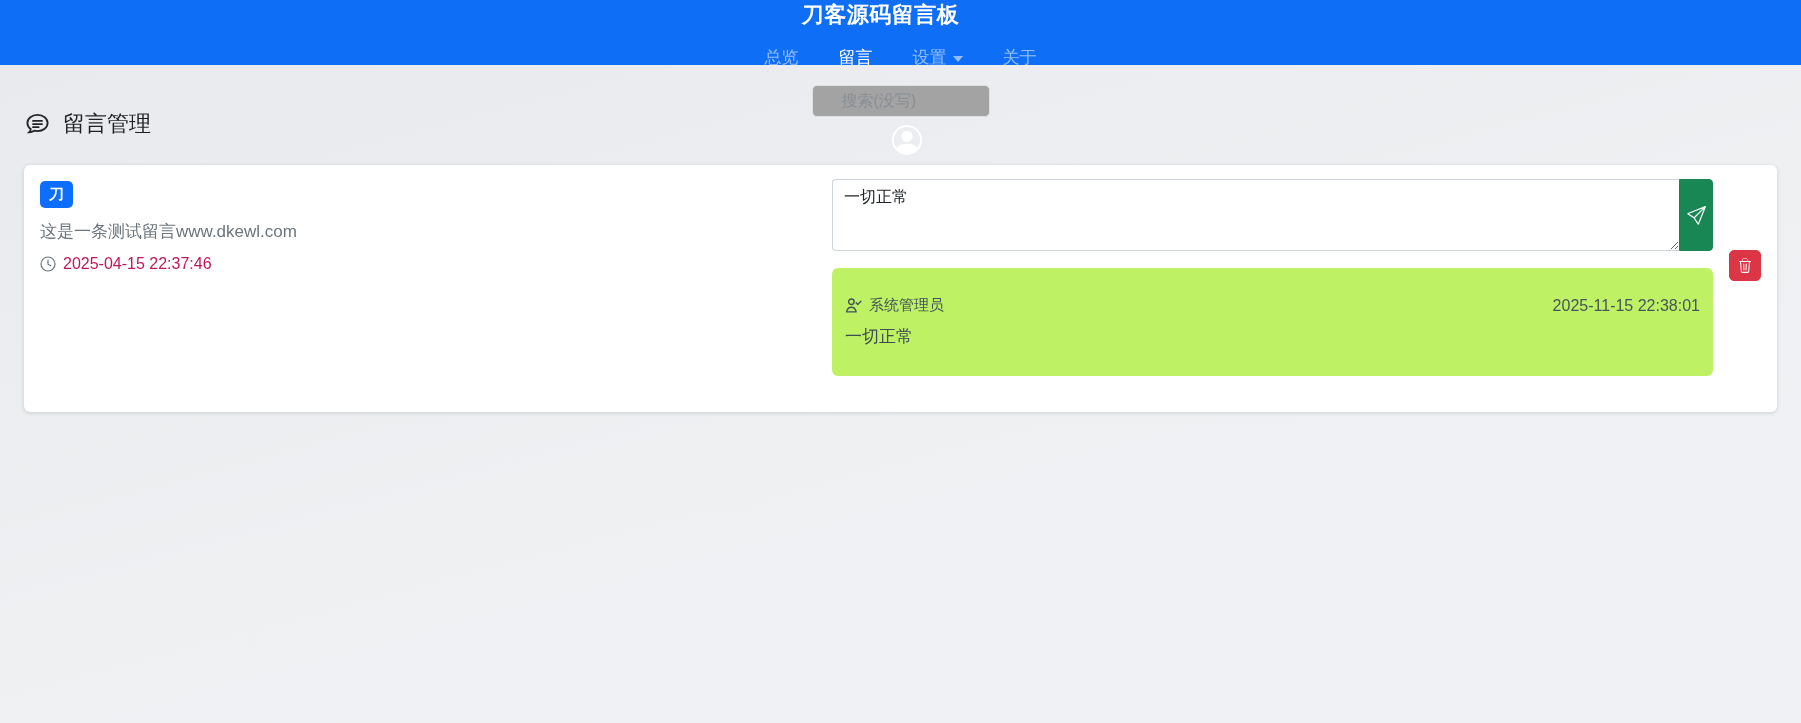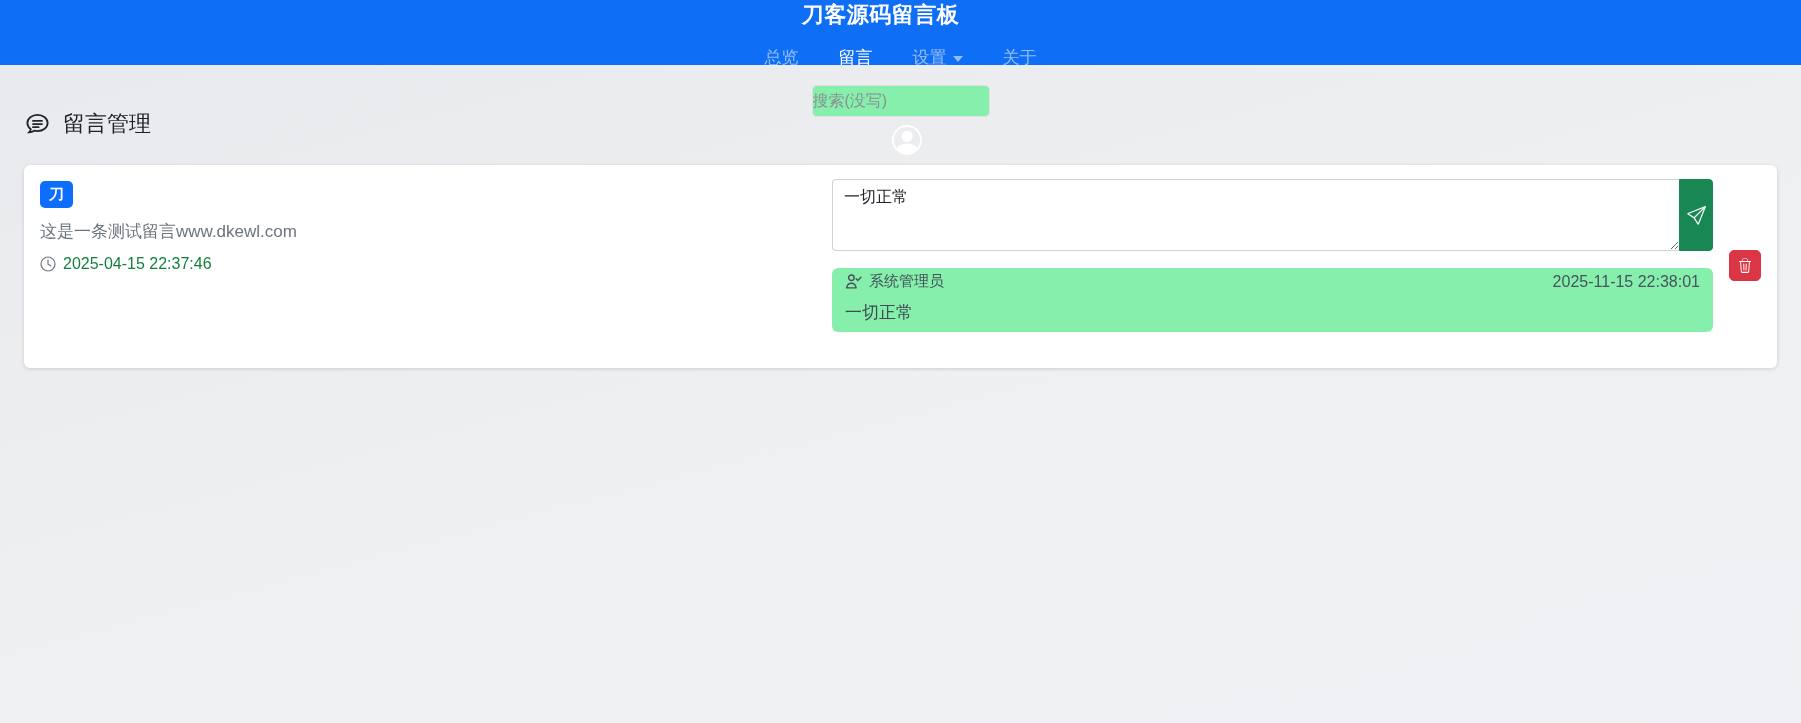--- a/index.html
+++ b/index.html
@@ -21,21 +21,21 @@
     color:rgba(255,255,255,.55); font-size:17px; padding:8px 10px; cursor:pointer;
     display:flex; align-items:center; gap:6px;
   }
   .nav-link.active { color:#fff; }
   .caret-down {
     width:0; height:0; border-left:5px solid transparent; border-right:5px solid transparent;
     border-top:6px solid rgba(255,255,255,.55); display:inline-block; margin-top:2px;
   }
   .search-input {
     width:178px; height:38px; border:1px solid #e0e0e0; border-radius:5px;
-    font-size:16px; padding:6px 0; outline:none; background:#86efac; color:#212529;
+    font-size:16px; padding:6px 29px; outline:none; background:#a3a3a3; color:#212529;
     font-family:"Liberation Sans","DejaVu Sans",sans-serif;
   }
   .search-input::placeholder { color:#8a8f94; }
   .user-btn { width:46px; display:flex; justify-content:center; align-items:center; margin-left:12px; cursor:pointer; background:none; border:none; }
 
   
   .page-heading {
     display:flex; align-items:center; gap:12px; padding:44px 34px 26px 24px;
   }
   .page-title { font-size:22px; font-weight:500; color:#1d2125; }
@@ -45,35 +45,35 @@
     margin:0 24px; width:1753px; background:#fff; border-radius:6px;
     box-shadow:0 1px 4px rgba(0,0,0,.14); padding:14px 16px 36px 16px;
     display:flex; align-items:flex-start;
   }
   .msg-col { flex:1; padding-top:2px; }
   .msg-badge {
     display:inline-block; background:#0d6efd; color:#fff; font-size:15px;
     padding:4px 9px; border-radius:5px; font-weight:600;
   }
   .msg-content { margin-top:12px; font-size:17px; color:#6c757d; }
-  .msg-time { margin-top:12px; font-size:16px; color:#15803d; display:flex; align-items:center; gap:7px; }
+  .msg-time { margin-top:12px; font-size:16px; color:#be185d; display:flex; align-items:center; gap:7px; }
 
   .reply-col { width:881px; }
   .input-group { display:flex; align-items:stretch; }
   .reply-textarea {
     flex:1; height:72px; border:1px solid #ced4da; border-right:none;
     border-radius:4px 0 0 4px; font-size:16px; padding:7px 11px; color:#212529;
     resize:both; outline:none; font-family:"Liberation Sans","DejaVu Sans",sans-serif;
   }
   .send-btn {
     width:34px; background:#198754; border:1px solid #198754; border-radius:0 4px 4px 0;
     display:flex; align-items:center; justify-content:center; cursor:pointer;
   }
   .reply-box {
-    margin-top:17px; background:#86efac; border-radius:6px; padding:4px 13px; min-height:64px;
+    margin-top:17px; background:#bef264; border-radius:6px; padding:28px 13px; min-height:64px;
   }
   .reply-head { display:flex; align-items:center; }
   .reply-author { font-size:15px; color:#44525a; display:flex; align-items:center; gap:7px; }
   .reply-time { margin-left:auto; font-size:16px; color:#46545c; }
   .reply-content { margin-top:10px; font-size:17px; color:#3f4c53; }
 
   .del-col { width:32px; margin-left:16px; }
   .delete-btn {
     width:32px; height:31px; margin-top:71px; background:#dc3545; border:1px solid #dc3545;
     border-radius:5px; display:flex; align-items:center; justify-content:center; cursor:pointer;

